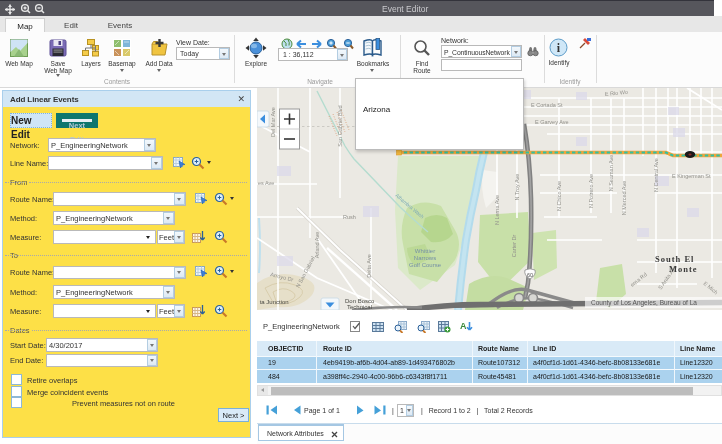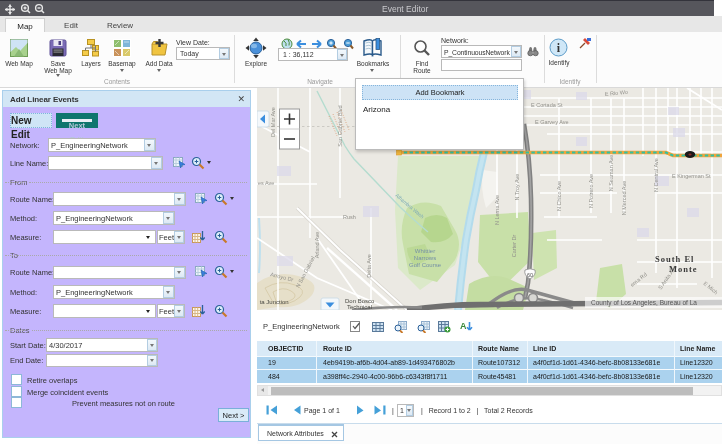--- a/index.html
+++ b/index.html
@@ -20,21 +20,21 @@
 .rlbl{position:absolute;font-size:6.5px;color:#333;text-align:center;}
 .darr{position:absolute;width:0;height:0;border-left:2.5px solid transparent;border-right:2.5px solid transparent;border-top:3px solid #666;}
 
 .lbl{position:absolute;font-size:7.5px;color:#333;white-space:nowrap;}
 .inp{position:absolute;background:#fff;border:1px solid #b9b9b9;}
 .dbtn{position:absolute;background:linear-gradient(#f3f8fc,#dde9f4);border:1px solid #b3cde2;}
 .dbtn:after{content:"";position:absolute;left:50%;top:50%;margin-left:-2.5px;margin-top:-1px;border-left:2.5px solid transparent;border-right:2.5px solid transparent;border-top:3px solid #777;}
 .sep{position:absolute;font-size:7.5px;color:#555;white-space:nowrap;}
 .cb{position:absolute;width:11px;height:11px;background:#fff;border:1px solid #8db8d8;}
 
-#panel{left:2px;top:90px;width:249px;height:348px;background:#c4b5fd;border:1px solid #a9cfec;}
+#panel{left:2px;top:90px;width:249px;height:348px;background:#fde047;border:1px solid #a9cfec;}
 #panel .hdr{position:absolute;left:0;top:0;width:247px;height:16px;background:#d2e6f5;}
 #panel .hdr .t{position:absolute;left:7px;top:4px;font-size:8px;font-weight:bold;color:#333;letter-spacing:-0.1px;}
 #panel .hdr .x{position:absolute;right:5px;top:3px;font-size:9px;color:#444;}
 .blubtn{position:absolute;background:#cfe5f6;border:1px dotted #7fb3dc;font-size:10px;font-weight:bold;color:#222;text-align:left;}
 .graybtn{position:absolute;background:#e9eff5;border:6px solid #0f766e;font-size:7.5px;font-weight:bold;color:#b5c8d8;text-align:center;}
 
 #bkm{left:355px;top:78px;width:169px;height:72px;background:#fff;border:1px solid #bbb;box-shadow:1px 2px 3px rgba(0,0,0,.18);}
 
 #tablearea{left:257px;top:310px;width:465px;height:114px;background:#fff;}
 .th{position:absolute;font-size:7px;font-weight:bold;color:#222;white-space:nowrap;}
@@ -82,21 +82,21 @@
       <path d="M37.5 7.5 L40 10"></path>
       <path d="M33.5 5 h3"></path>
     </g>
   </svg>
   <div class="abs title">Event Editor</div>
 </div>
 
 <div id="tabrow" class="abs">
   <div class="tab active" style="left:5px;width:40px;">Map</div>
   <div class="tab" style="left:56px;width:30px;">Edit</div>
-  <div class="tab" style="left:102px;width:36px;">Review</div>
+  <div class="tab" style="left:102px;width:36px;">Events</div>
 </div>
 
 <div id="ribbon" class="abs">
 
   <div class="rdiv" style="left:234px;"></div>
   <div class="rdiv" style="left:400px;"></div>
   <div class="rdiv" style="left:544px;"></div>
   <div class="rdiv" style="left:596px;"></div>
   <div class="glabel" style="left:77px;">Contents</div>
   <div class="glabel" style="left:280px;">Navigate</div>
@@ -505,21 +505,20 @@
   <div class="lbl" style="left:24px;top:285px;">Retire overlaps</div>
   <div class="cb" style="left:8px;top:294.5px;"></div>
   <div class="lbl" style="left:24px;top:296.5px;">Merge coincident events</div>
   <div class="cb" style="left:8px;top:306px;"></div>
   <div class="lbl" style="left:24px;top:308px;padding-left:45px;">Prevent measures not on route</div>
 
   <div class="abs" style="left:215px;top:317px;width:31px;height:14px;background:#d9eaf8;border:1px solid #7ab0d9;font-size:7.5px;color:#222;text-align:center;line-height:13px;">Next &gt;</div>
 </div>
 
 <div id="bkm" class="abs">
-  <div class="abs" style="left:6px;top:6px;width:156px;height:15px;background:#cde3f6;border:1px dotted #85b5dc;font-size:7.5px;color:#222;text-align:center;line-height:14px;">Add Bookmark</div>
   <div class="abs" style="left:7px;top:26px;font-size:8px;color:#222;">Arizona</div>
 </div>
 
 <div id="tablearea" class="abs">
 
   <div class="lbl" style="left:6px;top:12px;color:#333;">P_EngineeringNetwork</div>
   <svg class="abs" style="left:93px;top:11px" width="12" height="12" viewBox="0 0 12 12">
     <rect x="0.5" y="0.5" width="9" height="10" fill="#fff" stroke="#888"></rect>
     <path d="M3 5 l2 2.5 L9.5 2" stroke="#555" stroke-width="1.2" fill="none"></path>
   </svg>

